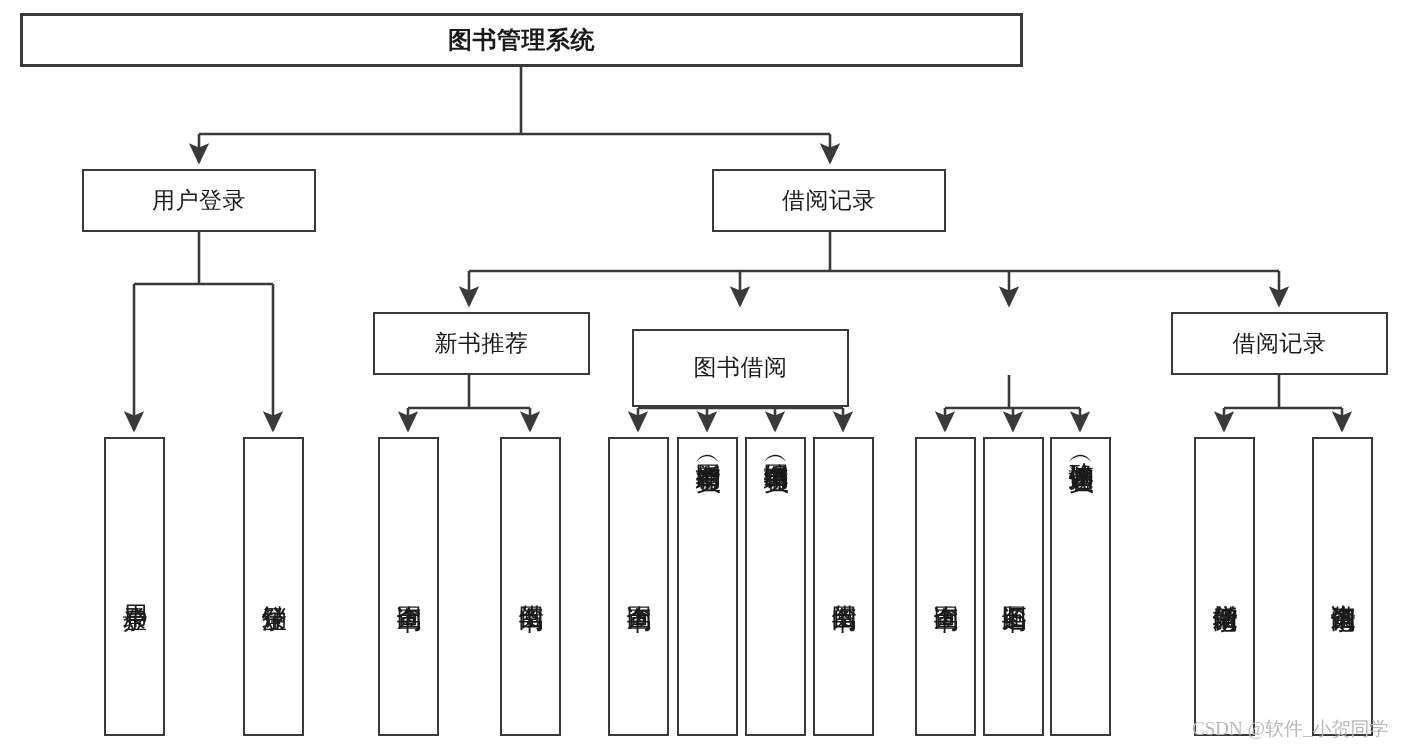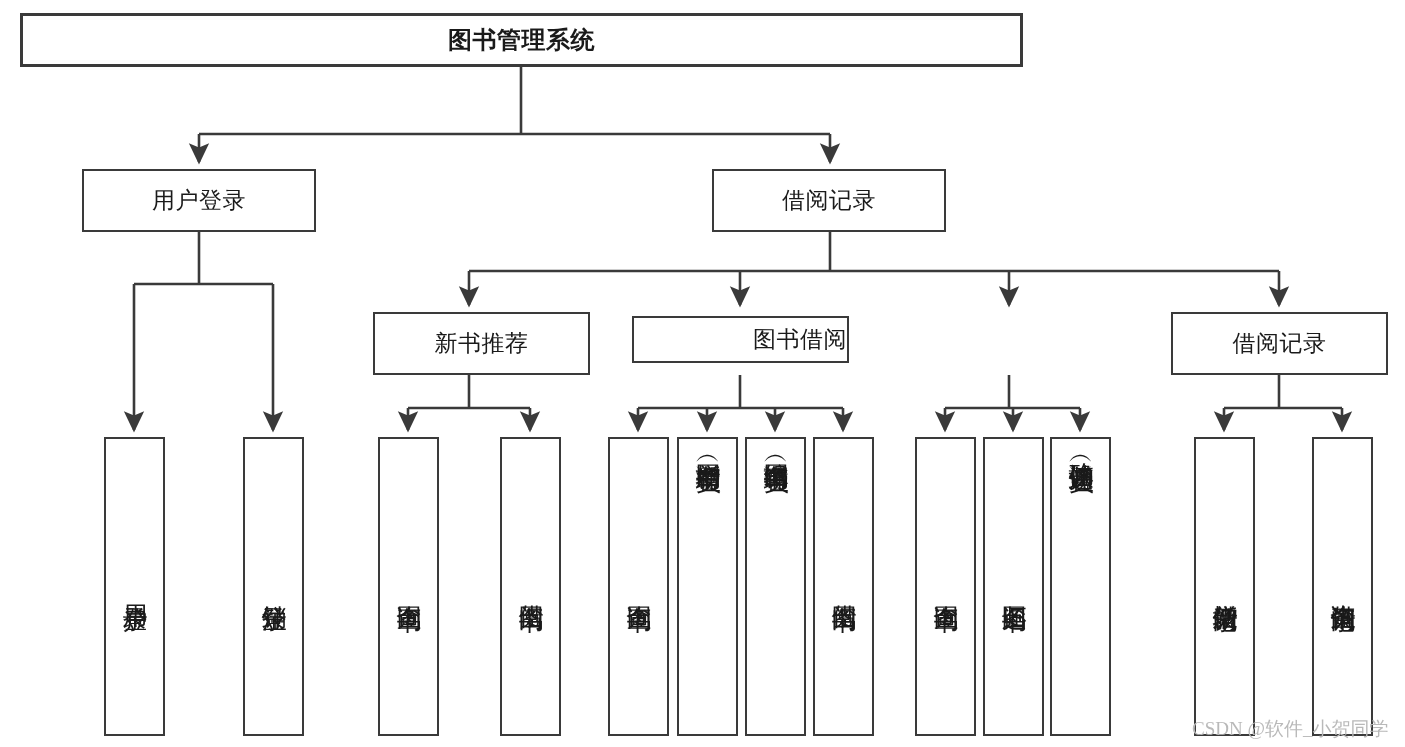--- a/index.html
+++ b/index.html
@@ -146,21 +146,21 @@
   <div class="node h" style="left:82px; top:169px; width:234px; height:63px;">
     <span class="lbl">用户登录</span>
   </div>
   <div class="node h" style="left:712px; top:169px; width:234px; height:63px;">
     <span class="lbl">借阅记录</span>
   </div>
 
   <div class="node h" style="left:373px; top:312px; width:217px; height:63px;">
     <span class="lbl">新书推荐</span>
   </div>
-  <div class="node h" style="left:632px; top:316px; width:217px; height:47px;justify-content:flex-end;">
+  <div class="node h" style="left:632px; top:329px; width:217px; height:78px;">
     <span class="lbl">图书借阅</span>
   </div>
   <div class="node h" style="left:1171px; top:312px; width:217px; height:63px;">
     <span class="lbl">借阅记录</span>
   </div>
 
   <div class="node v center" style="left:104px; top:437px; width:61px; height:299px;">
     <span class="lbl">用户登录</span>
   </div>
   <div class="node v center" style="left:243px; top:437px; width:61px; height:299px;">

